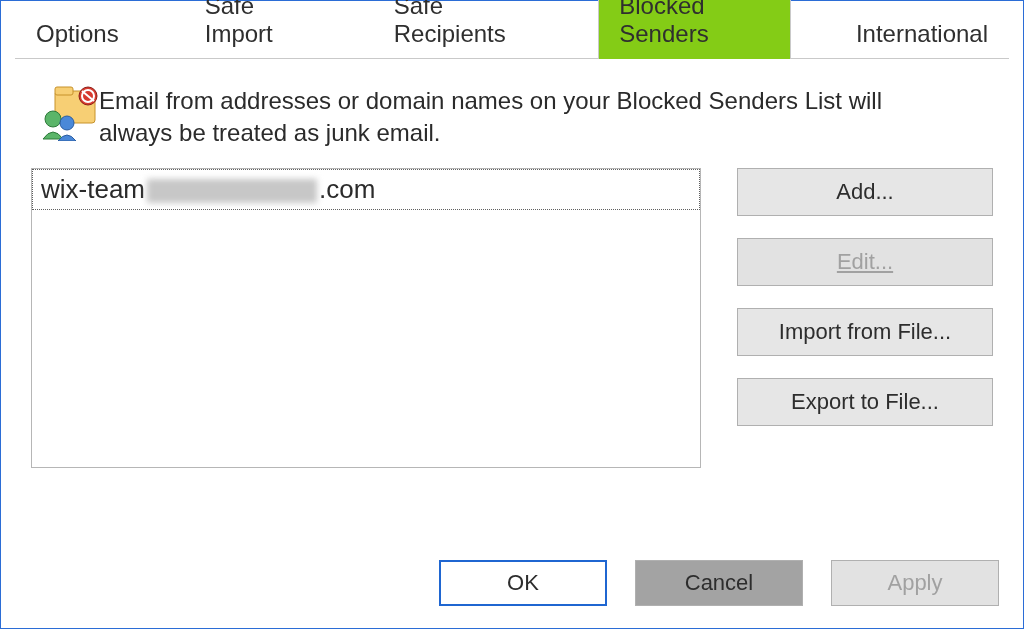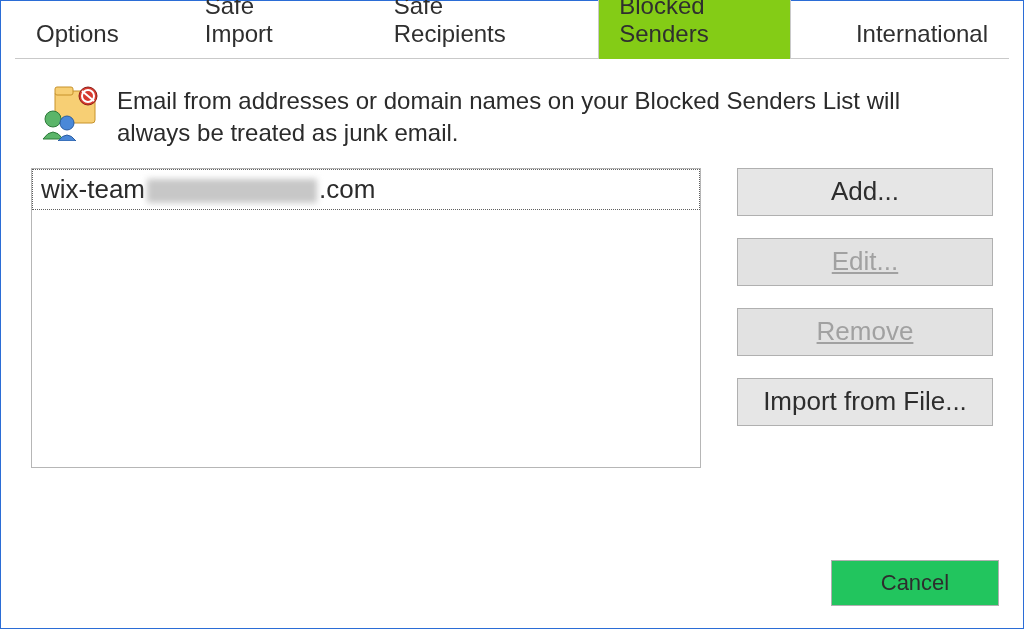--- a/index.html
+++ b/index.html
@@ -61,21 +61,20 @@
     flex: 1;
     padding: 20px 30px 0 30px;
     display: flex;
     flex-direction: column;
     background: #ffffff;
     position: relative;
     z-index: 3;
   }
   .intro {
     display: flex;
-    gap: 18px;
     align-items: flex-start;
     padding: 6px 0 18px 6px;
   }
   .intro-text {
     font-size: 24px;
     color: #2b2b2b;
     line-height: 1.35;
     max-width: 820px;
   }
   .icon-holder {
@@ -125,21 +124,21 @@
   .side-buttons {
     width: 256px;
     display: flex;
     flex-direction: column;
     gap: 22px;
   }
   .btn {
     height: 48px;
     border: 1px solid #b0b0b0;
     background: #e6e6e6;
-    font-size: 26px;
+    font-size: 22px;
     color: #2d2d2d;
     display: flex;
     align-items: center;
     justify-content: center;
     cursor: pointer;
     user-select: none;
     text-align: center;
   }
   .btn.disabled {
     color: #a1a1a1;
@@ -152,21 +151,21 @@
   .bottom-row {
     display: flex;
     justify-content: flex-end;
     gap: 28px;
     padding: 30px 24px 22px 0;
   }
   .dlg-btn {
     width: 168px;
     height: 46px;
     border: 1px solid #b0b0b0;
-    background: #22c55e;
+    background: #a3a3a3;
     font-size: 22px;
     color: #2d2d2d;
     display: flex;
     align-items: center;
     justify-content: center;
     cursor: pointer;
     user-select: none;
   }
   .dlg-btn.primary {
     border: 2px solid #1f66d1;
@@ -223,30 +222,36 @@
         </div>
       </div>
 
       <div class="side-buttons">
         <div class="btn">
             <span>Add...</span>
           </div>
         <div class="btn disabled">
             <span>Edit...</span>
           </div>
-        <div class="btn disabled">
-            <span>Remove</span>
-          </div>
         <div class="btn">
             <span>Import from File...</span>
           </div>
+        <div class="btn">
+            <span>Export to File...</span>
+          </div>
       </div>
     </div>
 
   </div>
 
   <div class="bottom-row">
+    <div class="dlg-btn primary">
+        <span>OK</span>
+      </div>
     <div class="dlg-btn">
         <span>Cancel</span>
       </div>
+    <div class="dlg-btn disabled">
+        <span>Apply</span>
+      </div>
   </div>
 
 </div>
 
 </body></html>

